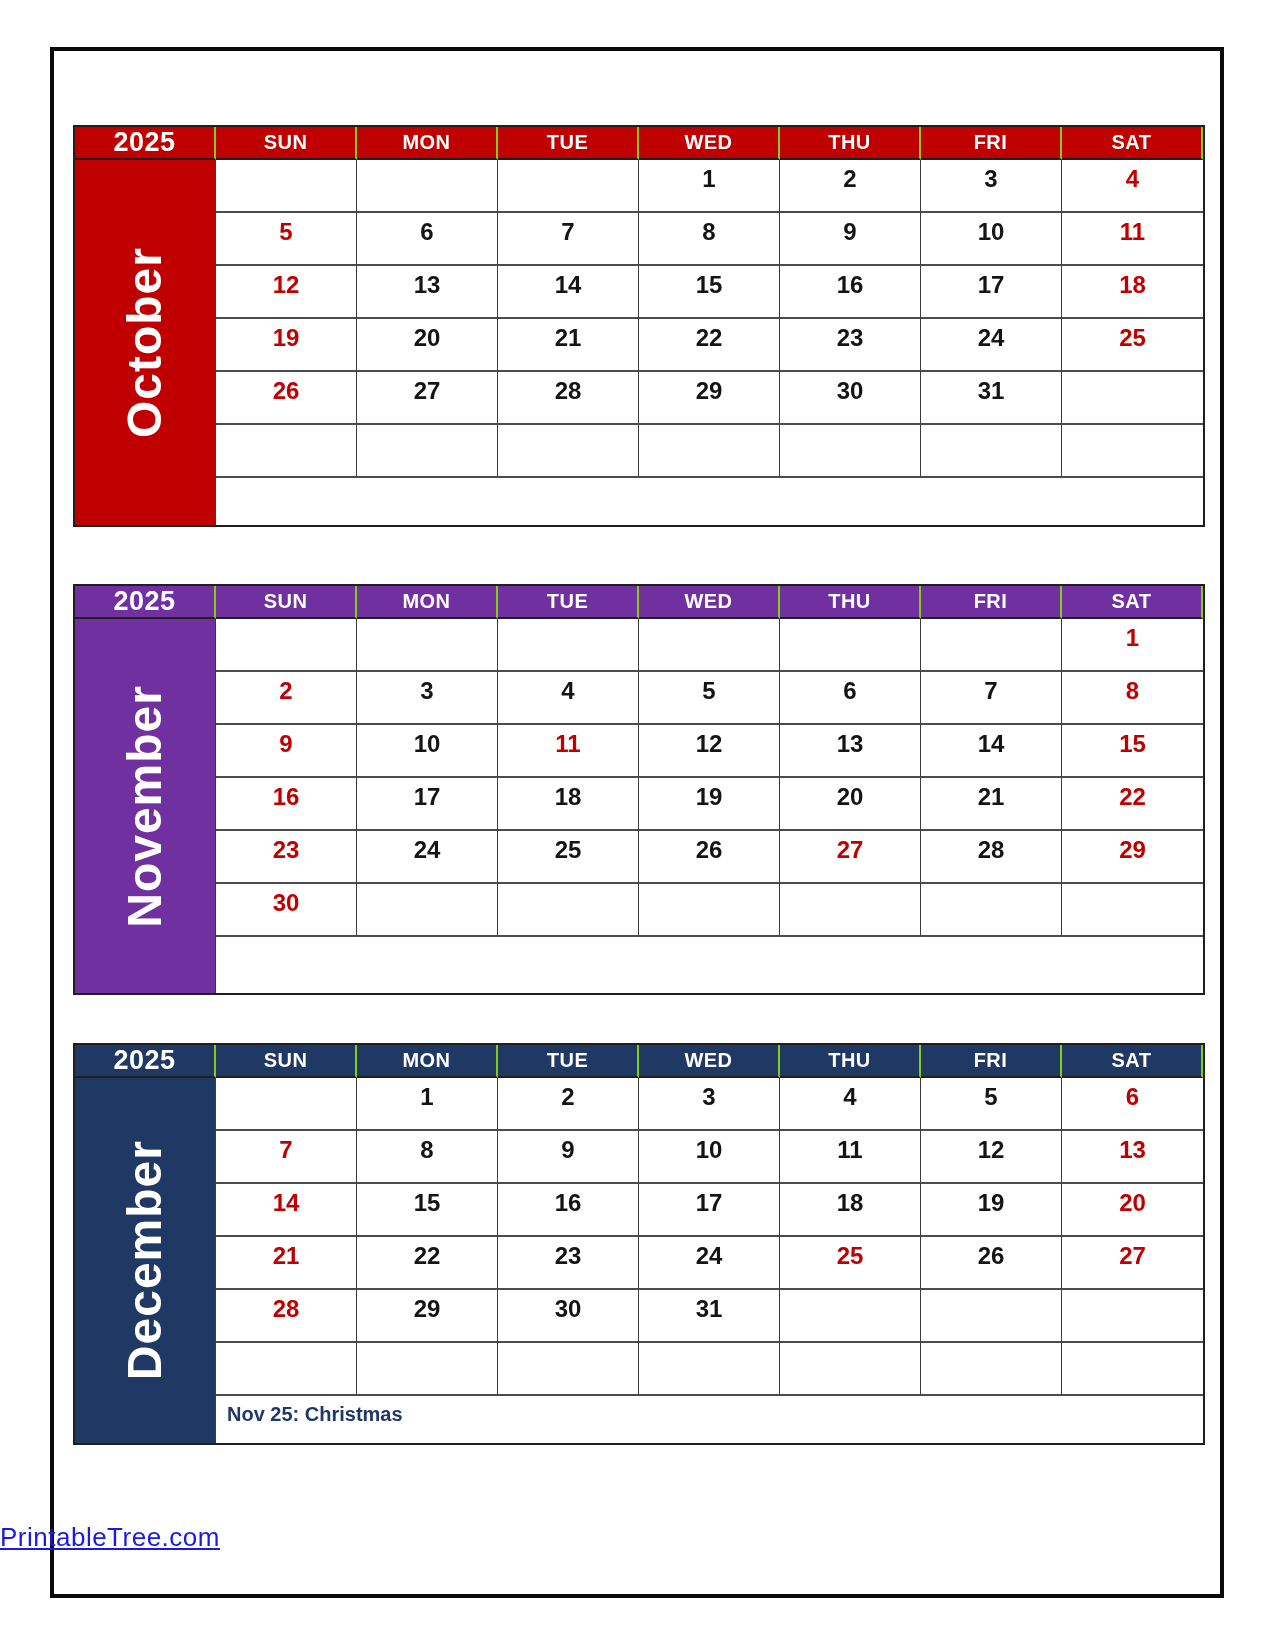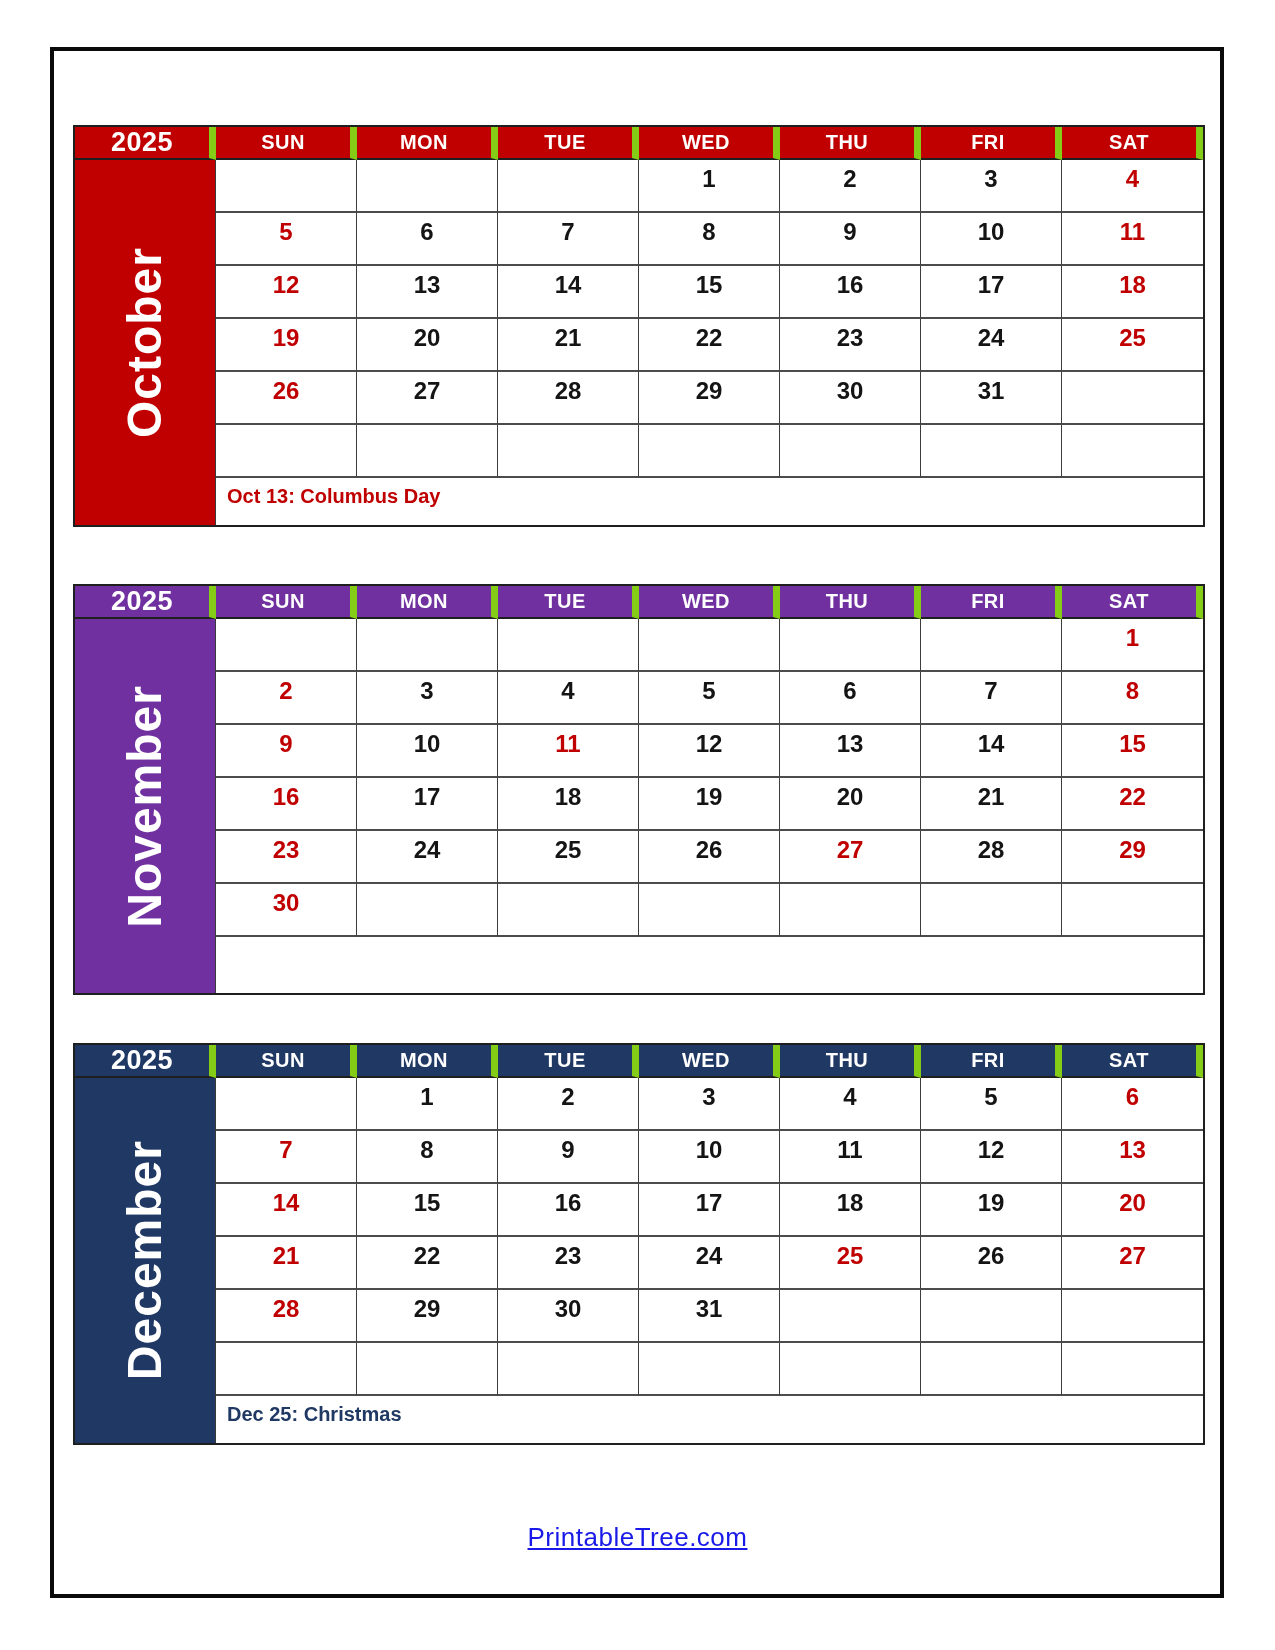--- a/index.html
+++ b/index.html
@@ -18,21 +18,21 @@
     display:grid;
     grid-template-columns:141px repeat(7,1fr);
     border:2px solid #1f1f1f;box-sizing:content-box;background:#fff;
   }
   #cal-0{top:125px;}
   #cal-1{top:584px;}
   #cal-2{top:1043px;}
   .hdr{
     background:var(--theme);color:#ffffff;font-weight:700;
     display:flex;align-items:center;justify-content:center;
-    border-bottom:2px solid #1f1f1f;border-right:7px solid #84cc16;
+    border-bottom:2px solid #1f1f1f;border-right:2px solid #84cc16;
     font-size:20px;letter-spacing:.5px;
   }
   .hdr:last-of-type{border-right:none;}
   .hdr-year{font-size:27px;}
   .month-cell{
     grid-column:1;grid-row:2 / span 7;
     background:var(--theme);
     border-right:1px solid #3a3a3a;
     display:flex;align-items:center;justify-content:center;
     overflow:hidden;
@@ -51,21 +51,21 @@
   .cell.col-last{border-right:none;}
   .cell.red{color:var(--datered);}
   .holiday{
     grid-column:2 / span 7;
     padding:5px 0 0 11px;box-sizing:border-box;background:#fff;
     font-weight:700;font-size:20px;line-height:27px;
     color:var(--holidaycolor);
   }
   .holiday-line{white-space:nowrap;}
   .footer{
-    position:absolute;left:0;top:1522px;width:1275px;text-align:center;
+    position:absolute;left:0;top:1522px;width:1275px;
   }
   .footer a{
     font-size:26px;color:var(--linkblue,#1a1ae8);
     text-decoration:underline;letter-spacing:.5px;cursor:pointer;
   }
 </style>
 </head>
 <body>
 
 <div class="page" style="--linkblue: #1A1AE8;">
@@ -117,23 +117,20 @@
       <div class="cell">30</div>
       <div class="cell">31</div>
       <div class="cell col-last"></div>
       <div class="cell"></div>
       <div class="cell"></div>
       <div class="cell"></div>
       <div class="cell"></div>
       <div class="cell"></div>
       <div class="cell"></div>
       <div class="cell col-last"></div>
-      <div class="holiday">
-        <div class="holiday-line">Oct 13: Columbus Day</div>
-      </div>
     </section>
   <section class="cal" id="cal-1" style="--theme: #7030A0; --holidaycolor: #7030A0; --datered: #C00000; grid-template-rows: 33px repeat(6, 53px) 56px;">
       <div class="hdr hdr-year">2025</div>
       <div class="hdr">SUN</div>
       <div class="hdr">MON</div>
       <div class="hdr">TUE</div>
       <div class="hdr">WED</div>
       <div class="hdr">THU</div>
       <div class="hdr">FRI</div>
       <div class="hdr">SAT</div>
@@ -233,21 +230,21 @@
       <div class="cell"></div>
       <div class="cell col-last"></div>
       <div class="cell"></div>
       <div class="cell"></div>
       <div class="cell"></div>
       <div class="cell"></div>
       <div class="cell"></div>
       <div class="cell"></div>
       <div class="cell col-last"></div>
       <div class="holiday">
-        <div class="holiday-line">Dec 25: Christmas</div>
+        <div class="holiday-line">Nov 25: Christmas</div>
       </div>
     </section>
 
   <div class="frame"></div>
 
   <div class="footer">
     <a href="#">PrintableTree.com</a>
   </div>
 
 </div>

